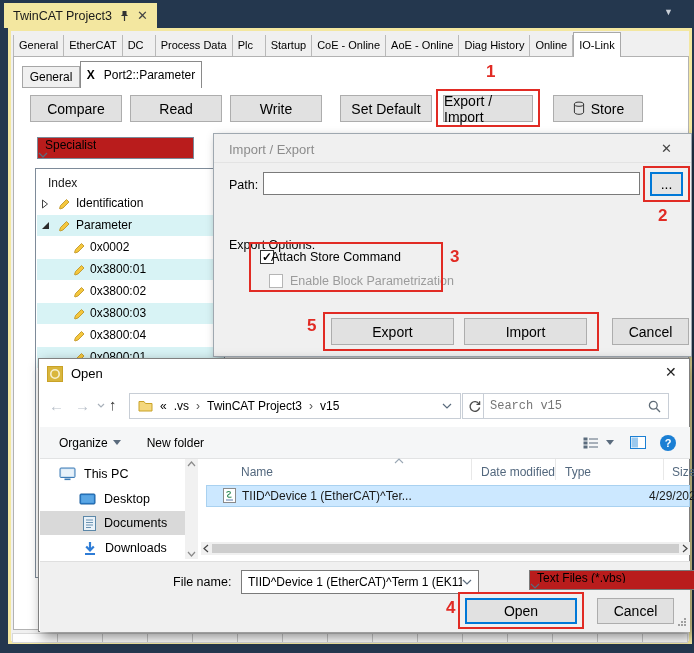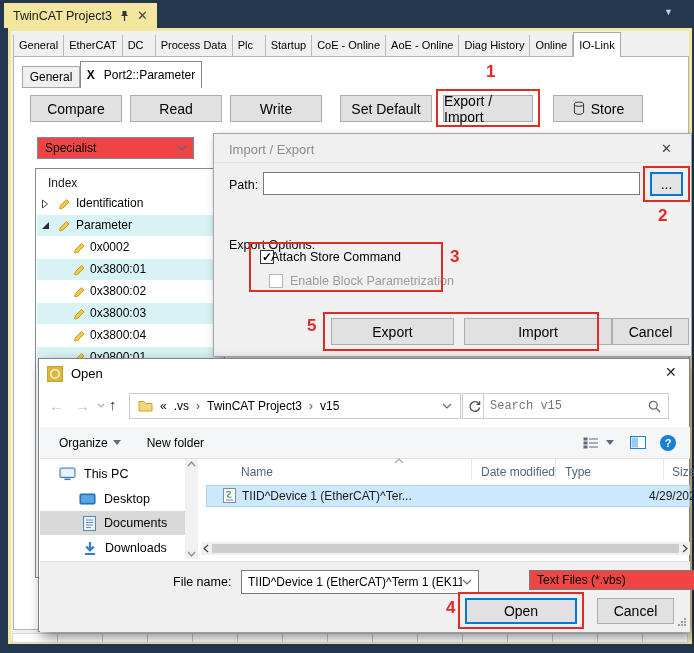--- a/index.html
+++ b/index.html
@@ -14,21 +14,21 @@
   
   .tabrow{left:13px;top:35px;height:21px;display:flex;align-items:flex-end;z-index:3;}
   .dtab{height:21px;line-height:21px;padding:0 5px;font-size:11px;background:#F0F0F0;border-right:1px solid #B9B9B9;white-space:nowrap;}
   .dtab:first-child{border-left:1px solid #B9B9B9;}
   .dtab.active{background:#fff;border:1px solid #A9A9A9;border-bottom:none;height:24px;line-height:24px;margin-bottom:-1px;z-index:4;}
   .page{left:13px;top:56px;width:676px;height:574px;background:#fff;border:1px solid #B2B2B2;box-sizing:border-box;z-index:2;}
   
   .subtab-inactive{left:22px;top:66px;width:58px;height:22px;background:#F0F0F0;border:1px solid #A6A6A6;box-sizing:border-box;text-align:center;line-height:20px;z-index:5;}
   .subtab-active{left:80px;top:61px;width:122px;height:27px;background:#fff;border:1px solid #8A8A8A;border-bottom:none;box-sizing:border-box;display:flex;align-items:center;justify-content:center;gap:9px;z-index:5;}
   .btn{background:#E1E1E1;border:1px solid #ADADAD;box-sizing:border-box;display:flex;align-items:center;justify-content:center;font-size:14px;color:#000;z-index:6;gap:5px;}
-  .combo{background:#ef4444;border:1px solid #7A8A99;box-sizing:border-box;display:flex;align-items:center;z-index:6;}
+  .combo{background:#b91c1c;border:1px solid #7A8A99;box-sizing:border-box;display:flex;align-items:flex-start;z-index:6;flex-direction:column;}
   .combo .cv{flex:1;padding-left:7px;white-space:nowrap;overflow:hidden;}
   .chev{margin-right:6px;flex:none;}
   
   .tree{left:35px;top:168px;width:190px;height:410px;background:#fff;border:1px solid #7E8B99;box-sizing:border-box;z-index:6;}
   .trow{position:absolute;left:1px;width:187px;height:21px;display:flex;align-items:center;}
   .trow.cyan{background:#D8F3F5;}
   .texp{position:absolute;left:4px;width:10px;display:flex;}
   .tpen{position:absolute;display:flex;}
   .ttxt{position:absolute;font-size:12px;white-space:nowrap;}
   
@@ -234,21 +234,21 @@
     <div class="cblabel" style="left:57px;top:116px;">Attach Store Command</div>
     <div class="cbx dis" style="left:55px;top:140px;"></div>
     <div class="cblabel" style="left:76px;top:140px;color:#9B9B9B;">Enable Block Parametrization</div>
     <div class="abs num" style="left:236px;top:113px;">3</div>
 
     <div class="abs redbox" style="left:109px;top:178px;width:276px;height:39px;"></div>
     <div class="abs num" style="left:93px;top:182px;">5</div>
     <div class="abs btn" style="left:117px;top:184px;width:123px;height:27px;">
         <span>Export</span>
       </div>
-    <div class="abs btn" style="left:250px;top:184px;width:148px;height:27px;">
+    <div class="abs btn" style="left:250px;top:184px;width:123px;height:27px;">
         <span>Import</span>
       </div>
     <div class="abs btn" style="left:398px;top:184px;width:77px;height:27px;">
         <span>Cancel</span>
       </div>
   </div>
 
   <div class="abs dlg-open">
 
     <span class="abs" style="left:8px;top:7px;display:flex;">

